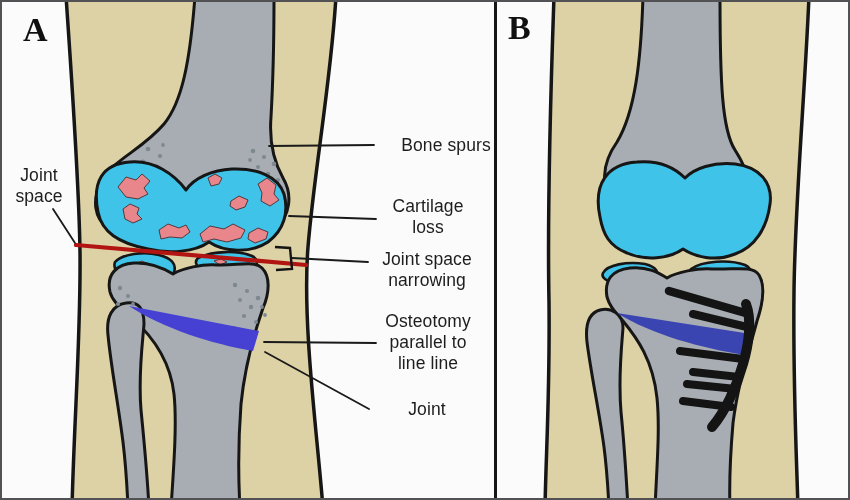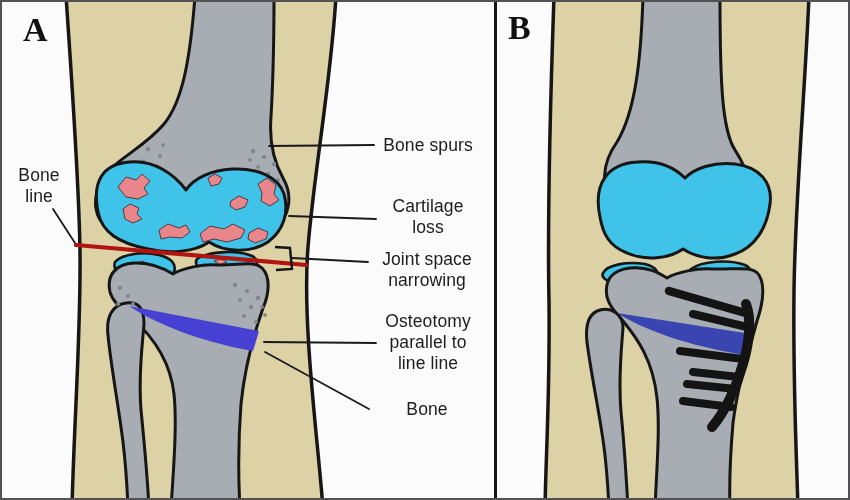--- a/index.html
+++ b/index.html
@@ -161,20 +161,20 @@
     </g>
 
     <path class="hw" stroke-width="10" d="M250,302 C256,318 253,342 247,362 C241,384 229,410 216,425"></path>
   </svg>
 
   <div class="divider"></div>
 
   <div class="letter" style="left:21px;top:11px">A</div>
   <div class="letter" style="left:506px;top:9px">B</div>
 
-  <div class="lbl" style="left:6px;top:163px;width:62px">Bone line</div>
-  <div class="lbl" style="left:374px;top:133px;width:104px">Bone spurs</div>
+  <div class="lbl" style="left:6px;top:163px;width:62px">Joint space</div>
+  <div class="lbl" style="left:392px;top:133px;width:104px">Bone spurs</div>
   <div class="lbl" style="left:378px;top:194px;width:96px">Cartilage loss</div>
   <div class="lbl" style="left:365px;top:247px;width:120px">Joint space narrowing</div>
   <div class="lbl" style="left:378px;top:309px;width:96px">Osteotomy parallel to line line</div>
-  <div class="lbl" style="left:391px;top:397px;width:68px">Bone</div>
+  <div class="lbl" style="left:391px;top:397px;width:68px">Joint</div>
 
 </div>
 
 </body></html>

